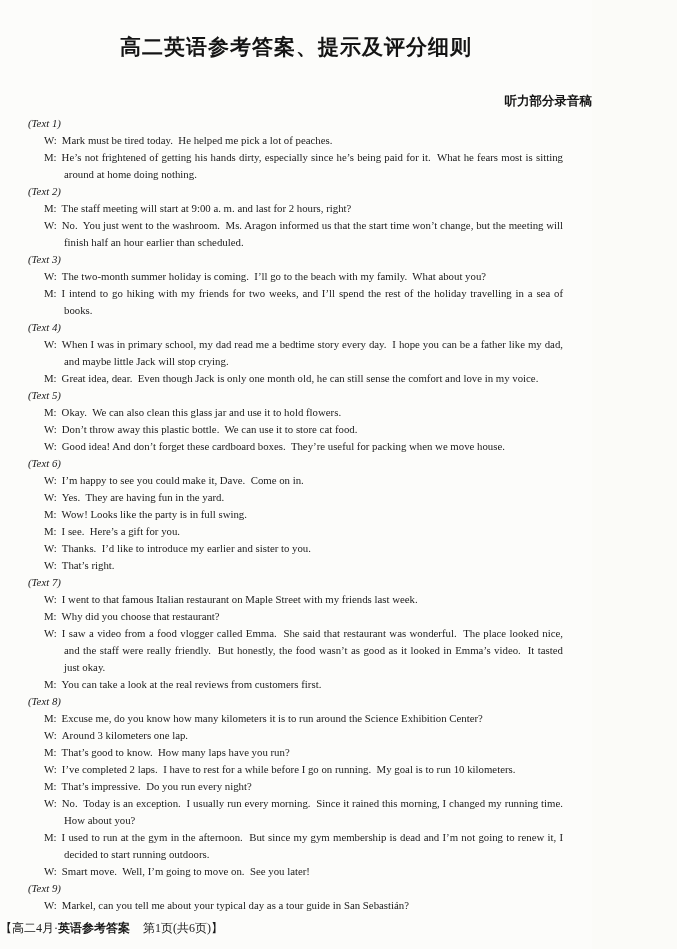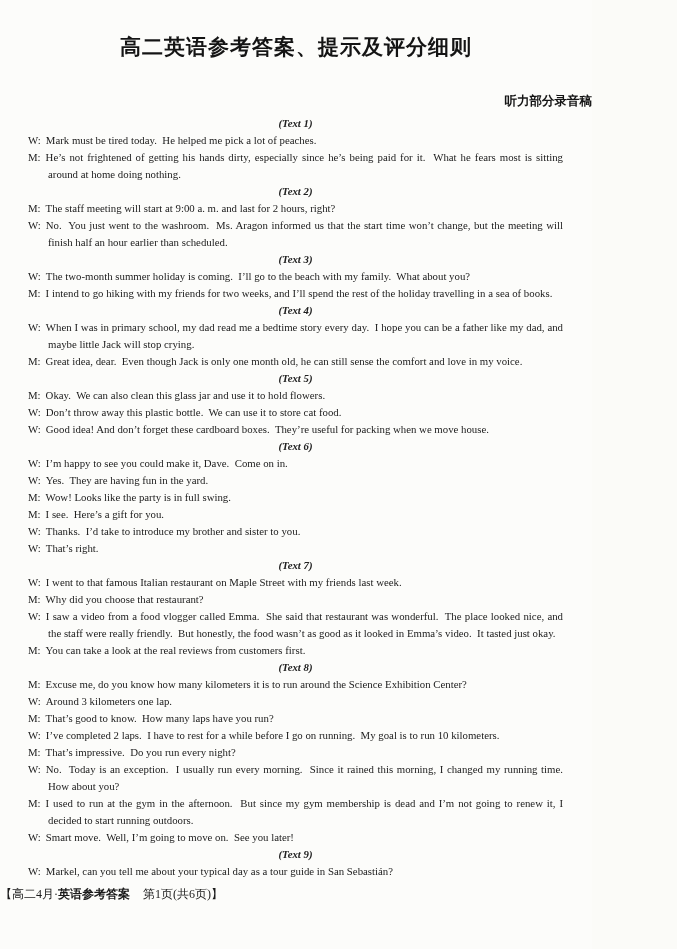--- a/index.html
+++ b/index.html
@@ -39,26 +39,26 @@
     margin: 0 29px 0 28px;
     text-align: justify;
     color: #212121;
   }
   .transcript p {
     margin: 0;
     white-space: pre-wrap;
   }
   .transcript p.marker {
     font-style: italic;
-    text-align: center;
-    font-weight: bold;
+    text-align: left;
   }
   .transcript p.line {
     padding-left: 20px;
     text-indent: -20px;
+    margin-left: 16px;
   }
   .speaker {
     margin-right: 5px;
   }
   .footer {
     font-family: "Liberation Serif", "DejaVu Serif", serif;
     font-size: 12px;
     text-align: left;
     margin-top: 6px;
     color: #1a1a1a;
@@ -95,21 +95,21 @@
       <p class="line"><span class="speaker">M:</span><span class="utterance">Great idea, dear.  Even though Jack is only one month old, he can still sense the comfort and love in my voice.</span></p>
       <p class="marker">(Text 5)</p>
       <p class="line"><span class="speaker">M:</span><span class="utterance">Okay.  We can also clean this glass jar and use it to hold flowers.</span></p>
       <p class="line"><span class="speaker">W:</span><span class="utterance">Don’t throw away this plastic bottle.  We can use it to store cat food.</span></p>
       <p class="line"><span class="speaker">W:</span><span class="utterance">Good idea! And don’t forget these cardboard boxes.  They’re useful for packing when we move house.</span></p>
       <p class="marker">(Text 6)</p>
       <p class="line"><span class="speaker">W:</span><span class="utterance">I’m happy to see you could make it, Dave.  Come on in.</span></p>
       <p class="line"><span class="speaker">W:</span><span class="utterance">Yes.  They are having fun in the yard.</span></p>
       <p class="line"><span class="speaker">M:</span><span class="utterance">Wow! Looks like the party is in full swing.</span></p>
       <p class="line"><span class="speaker">M:</span><span class="utterance">I see.  Here’s a gift for you.</span></p>
-      <p class="line"><span class="speaker">W:</span><span class="utterance">Thanks.  I’d take to introduce my brother and sister to you.</span></p>
+      <p class="line"><span class="speaker">W:</span><span class="utterance">Thanks.  I’d like to introduce my earlier and sister to you.</span></p>
       <p class="line"><span class="speaker">W:</span><span class="utterance">That’s right.</span></p>
       <p class="marker">(Text 7)</p>
       <p class="line"><span class="speaker">W:</span><span class="utterance">I went to that famous Italian restaurant on Maple Street with my friends last week.</span></p>
       <p class="line"><span class="speaker">M:</span><span class="utterance">Why did you choose that restaurant?</span></p>
       <p class="line"><span class="speaker">W:</span><span class="utterance">I saw a video from a food vlogger called Emma.  She said that restaurant was wonderful.  The place looked nice, and the staff were really friendly.  But honestly, the food wasn’t as good as it looked in Emma’s video.  It tasted just okay.</span></p>
       <p class="line"><span class="speaker">M:</span><span class="utterance">You can take a look at the real reviews from customers first.</span></p>
       <p class="marker">(Text 8)</p>
       <p class="line"><span class="speaker">M:</span><span class="utterance">Excuse me, do you know how many kilometers it is to run around the Science Exhibition Center?</span></p>
       <p class="line"><span class="speaker">W:</span><span class="utterance">Around 3 kilometers one lap.</span></p>
       <p class="line"><span class="speaker">M:</span><span class="utterance">That’s good to know.  How many laps have you run?</span></p>

